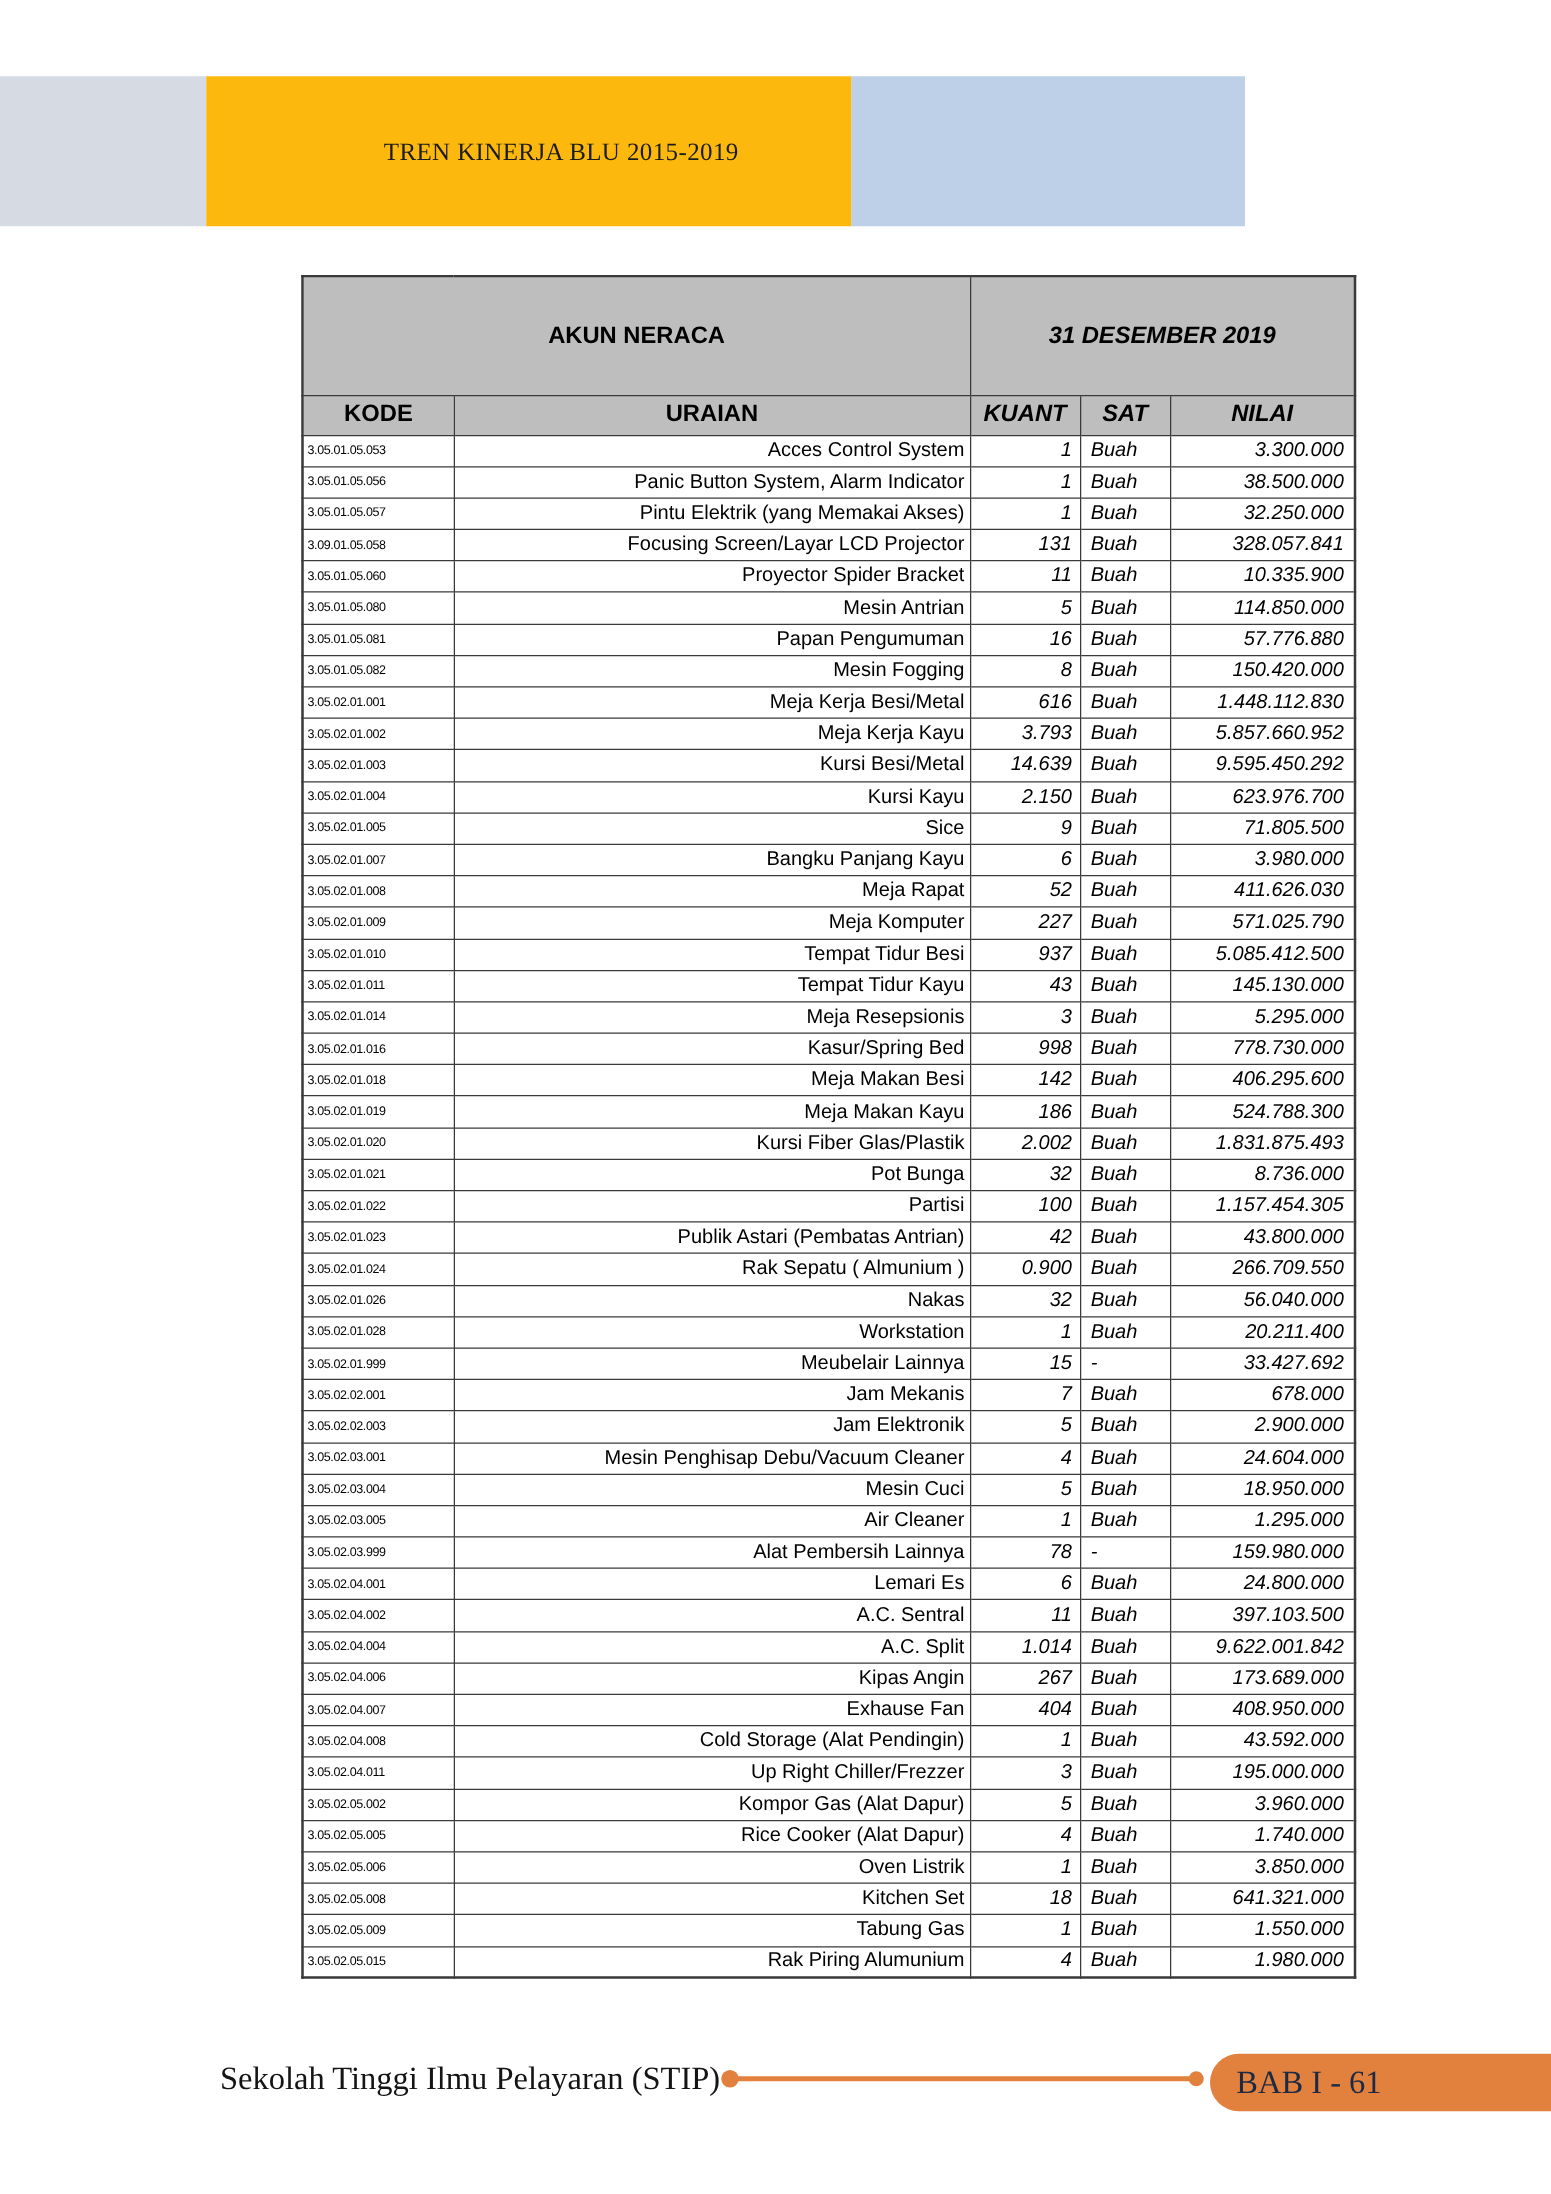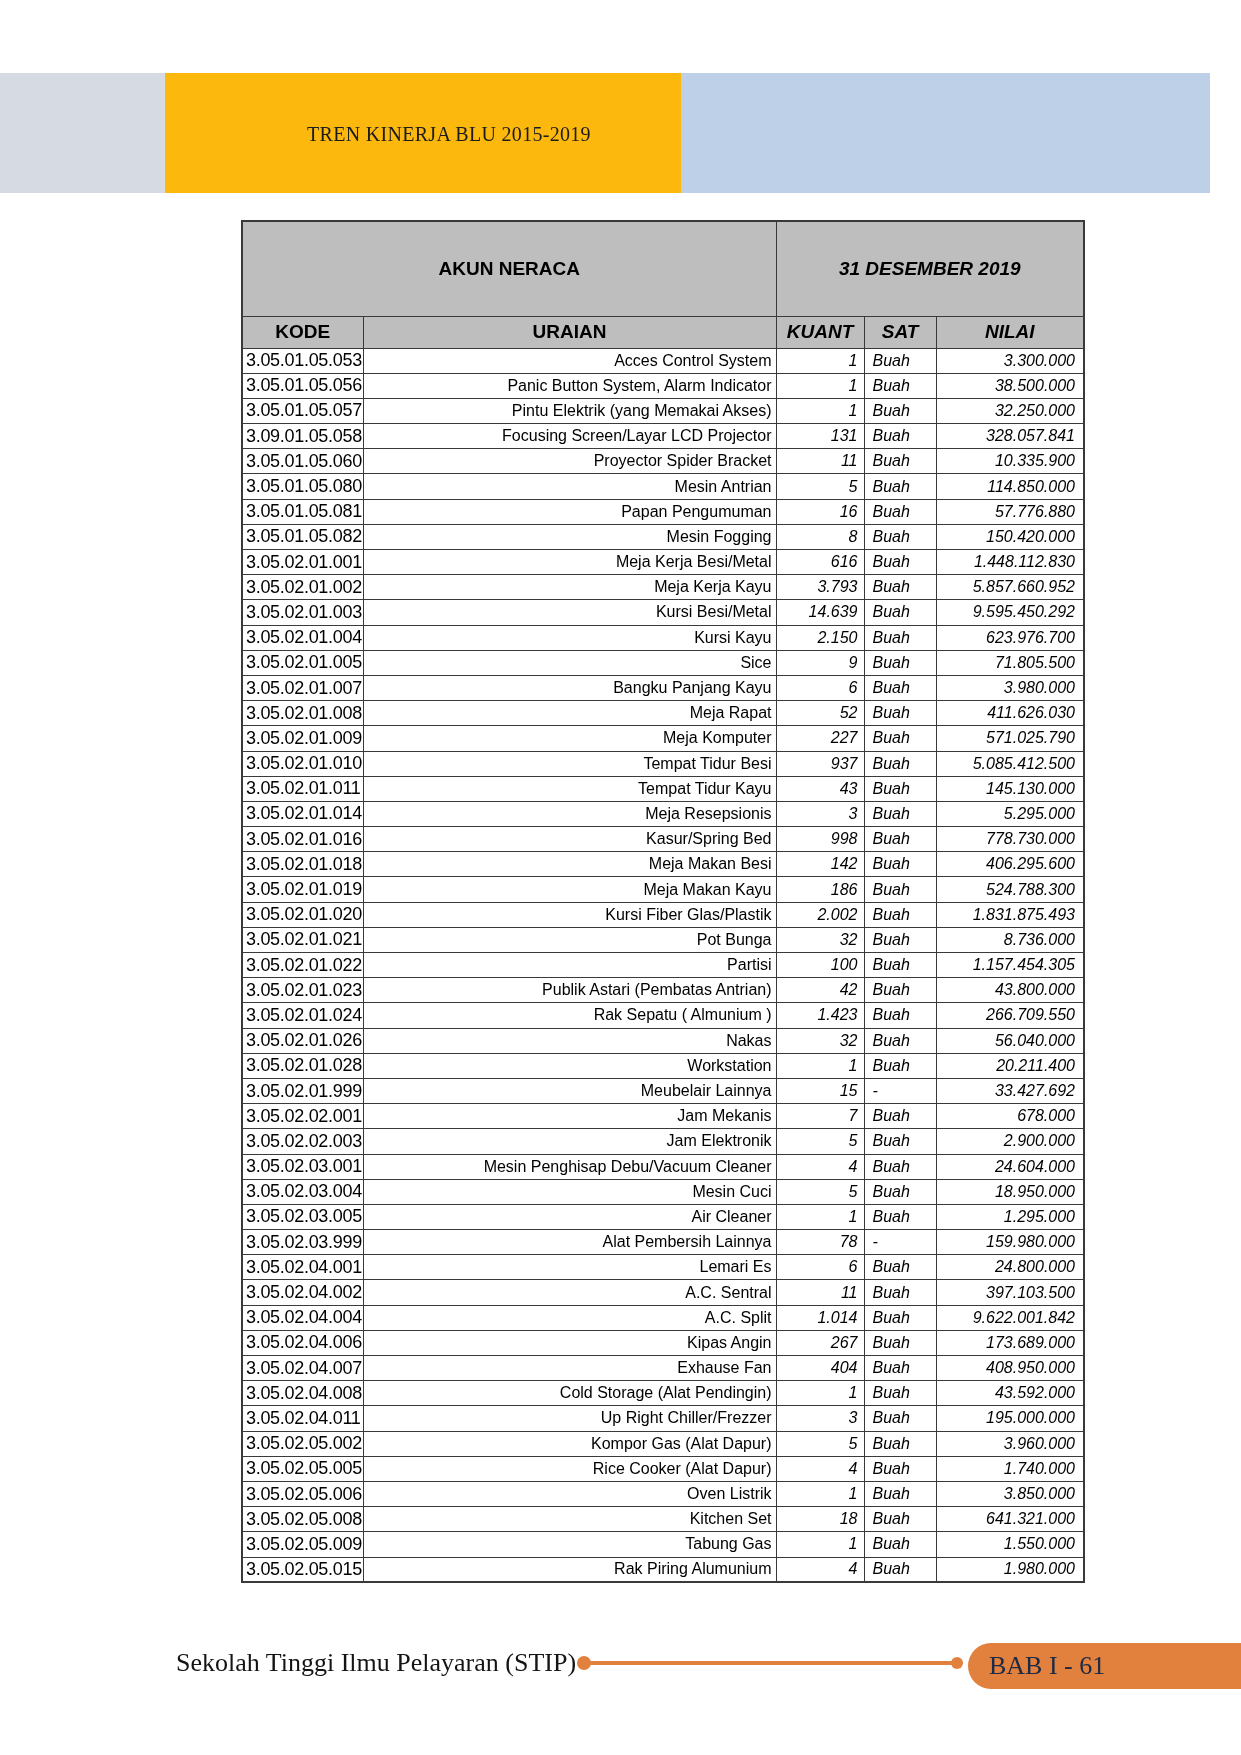--- a/index.html
+++ b/index.html
@@ -4,21 +4,21 @@
 <style>
   html,body{margin:0;padding:0;background:#ffffff;}
   #page{
     position:relative;
     width:1241px;height:1755px;
     background:#ffffff;
     overflow:hidden;
     font-family:"Liberation Sans",sans-serif;
   }
   
-  .band{position:absolute;top:73px;left:0;width:1210px;height:120px;display:flex;}
+  .band{position:absolute;top:61px;left:0;width:996px;height:120px;display:flex;}
   .band-left{width:165px;background:#d6dbe3;}
   .band-yellow{width:516px;background:#fcb80d;position:relative;}
   .band-blue{flex:1;background:#bdd0e8;}
   .banner-title{
     position:absolute;left:142px;top:50px;
     font-family:"Liberation Serif",serif;
     font-size:20px;color:#1c1c1c;letter-spacing:0.3px;
     white-space:nowrap;
   }
   
@@ -42,21 +42,21 @@
     height:95px;background:#bebebe;
     font-size:19px;color:#000;text-align:center;vertical-align:middle;
   }
   th.group.italic{font-style:italic;}
   th.colhead{
     height:32px;background:#bebebe;
     font-size:19px;color:#000;text-align:center;vertical-align:middle;
   }
   th.colhead.italic{font-style:italic;margin-left:36px;}
   td{height:25.2px;font-size:16px;color:#000;vertical-align:middle;background:#fff;}
-  td.kode{text-align:left;padding:0 2px 0 3px;font-size:18px;letter-spacing:-0.3px;}
+  td.kode{text-align:left;padding:0 2px 0 3px;font-size:10px;letter-spacing:-0.3px;}
   td.uraian{text-align:right;padding:0 4px 0 8px;}
   td.kuant{text-align:right;padding:0 6px 0 2px;font-style:italic;}
   td.sat{text-align:left;padding:0 2px 0 8px;font-style:italic;}
   td.nilai{text-align:right;padding:0 8px 0 6px;font-style:italic;}
   
   .footer-inst{
     position:absolute;left:176px;top:1648px;
     font-family:"Liberation Serif",serif;
     font-size:26px;color:#141414;white-space:nowrap;
   }
@@ -286,21 +286,21 @@
         <tr>
       <td class="kode">3.05.02.01.023</td>
       <td class="uraian">Publik Astari (Pembatas Antrian)</td>
       <td class="kuant">42</td>
       <td class="sat">Buah</td>
       <td class="nilai">43.800.000</td>
     </tr>
         <tr>
       <td class="kode">3.05.02.01.024</td>
       <td class="uraian">Rak Sepatu ( Almunium )</td>
-      <td class="kuant">1.423</td>
+      <td class="kuant">0.900</td>
       <td class="sat">Buah</td>
       <td class="nilai">266.709.550</td>
     </tr>
         <tr>
       <td class="kode">3.05.02.01.026</td>
       <td class="uraian">Nakas</td>
       <td class="kuant">32</td>
       <td class="sat">Buah</td>
       <td class="nilai">56.040.000</td>
     </tr>

